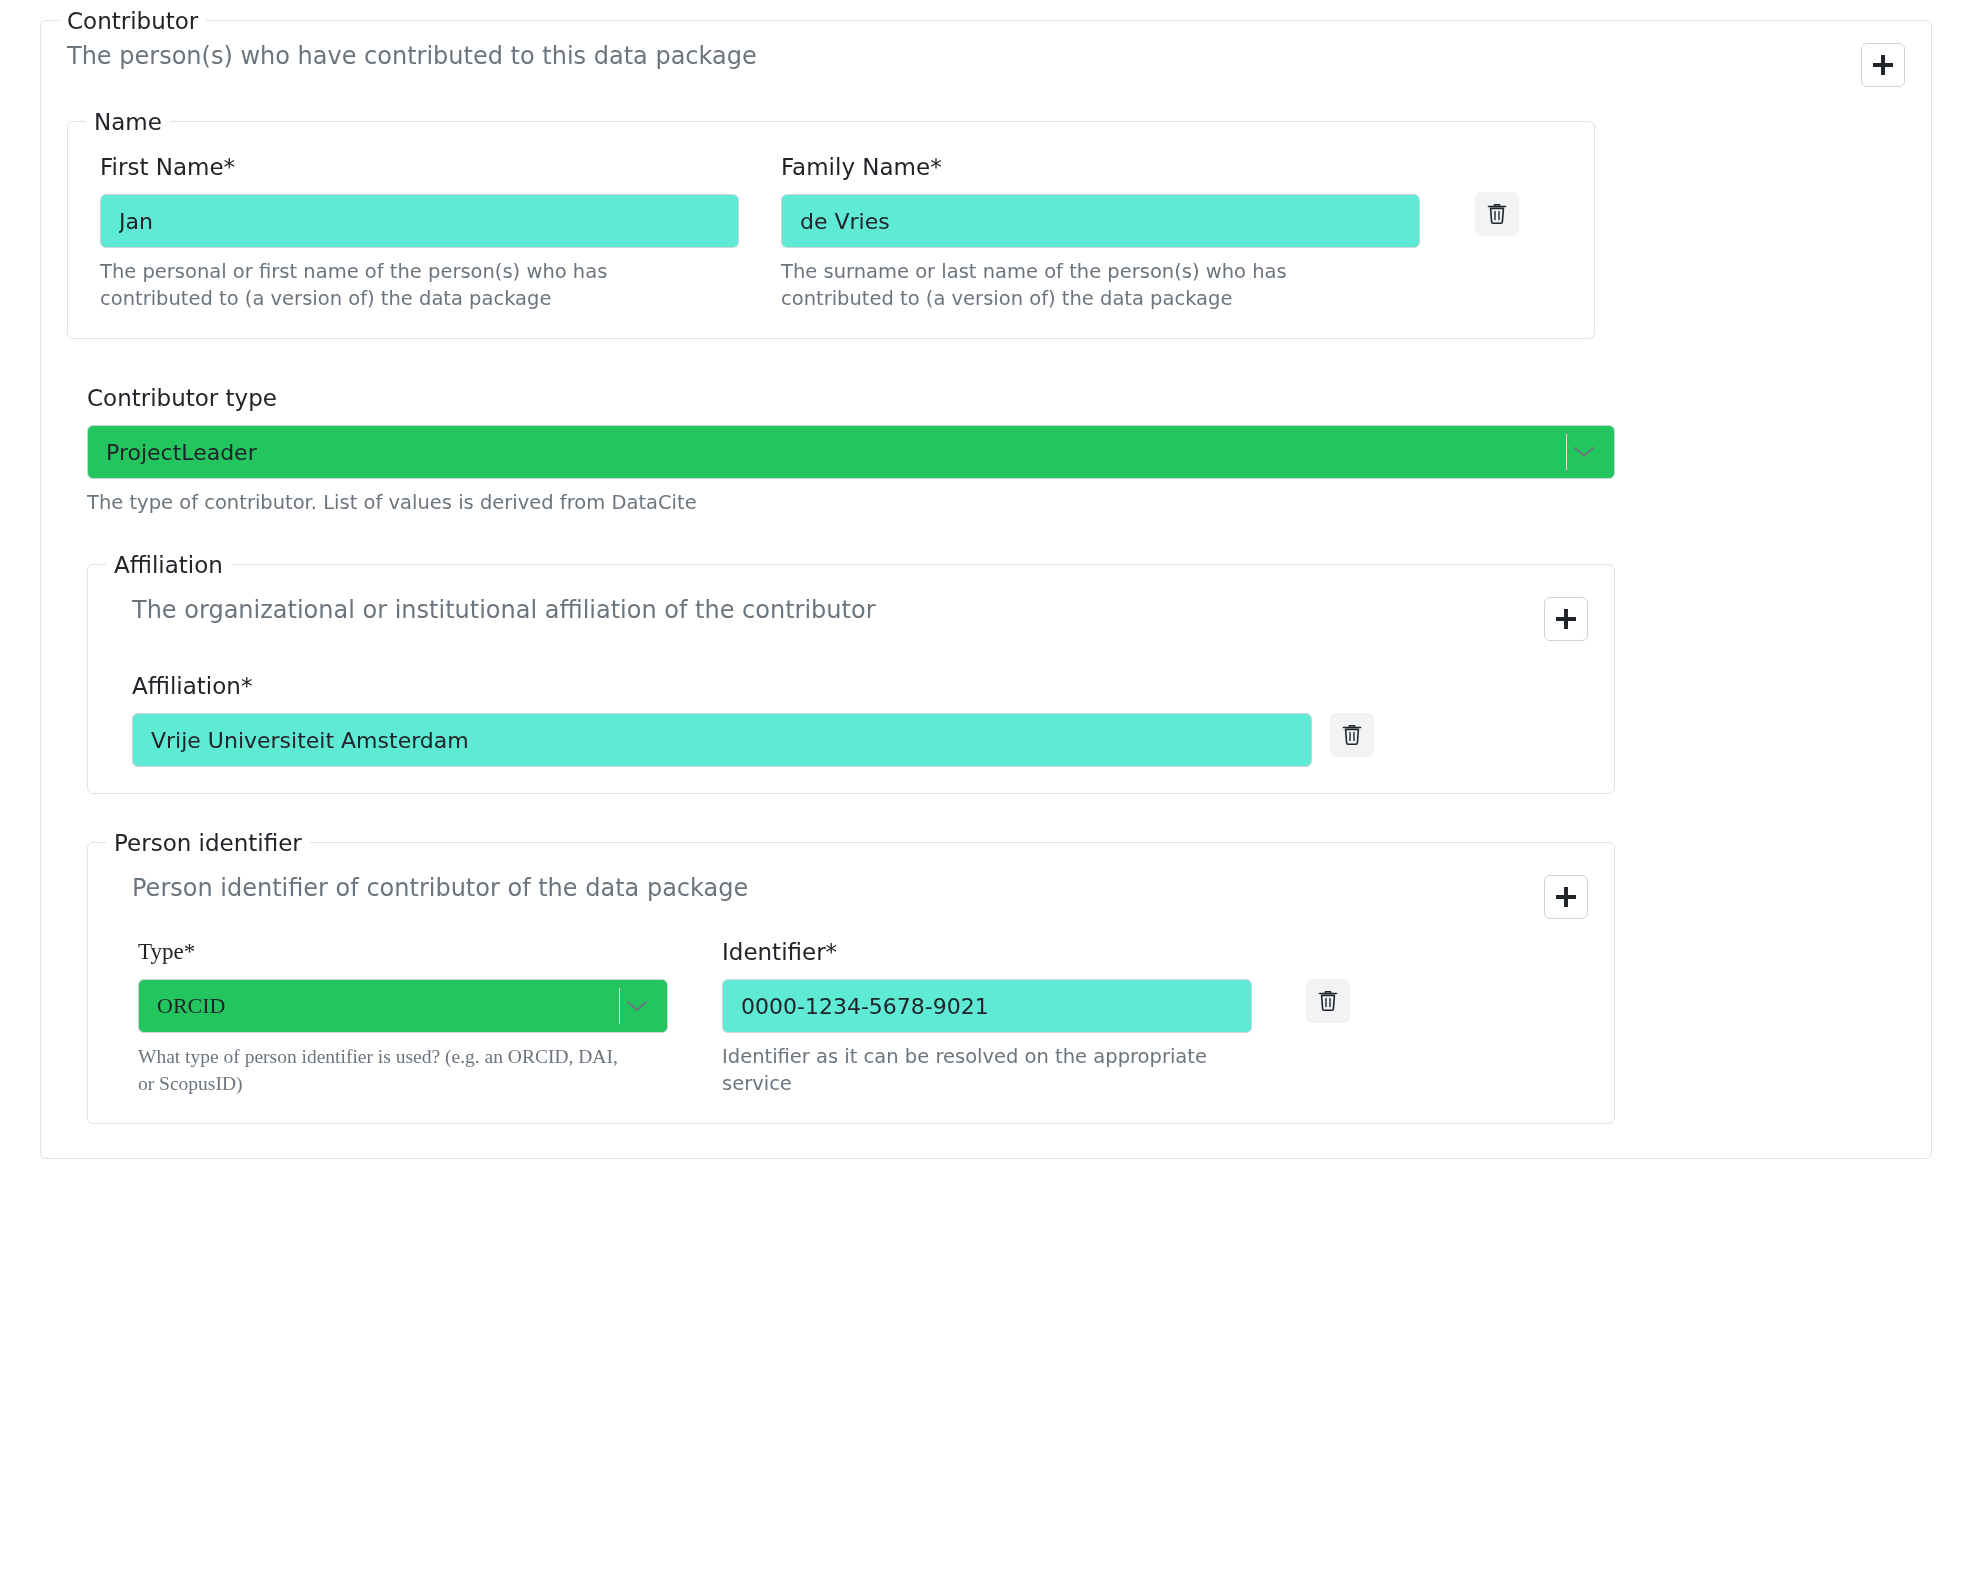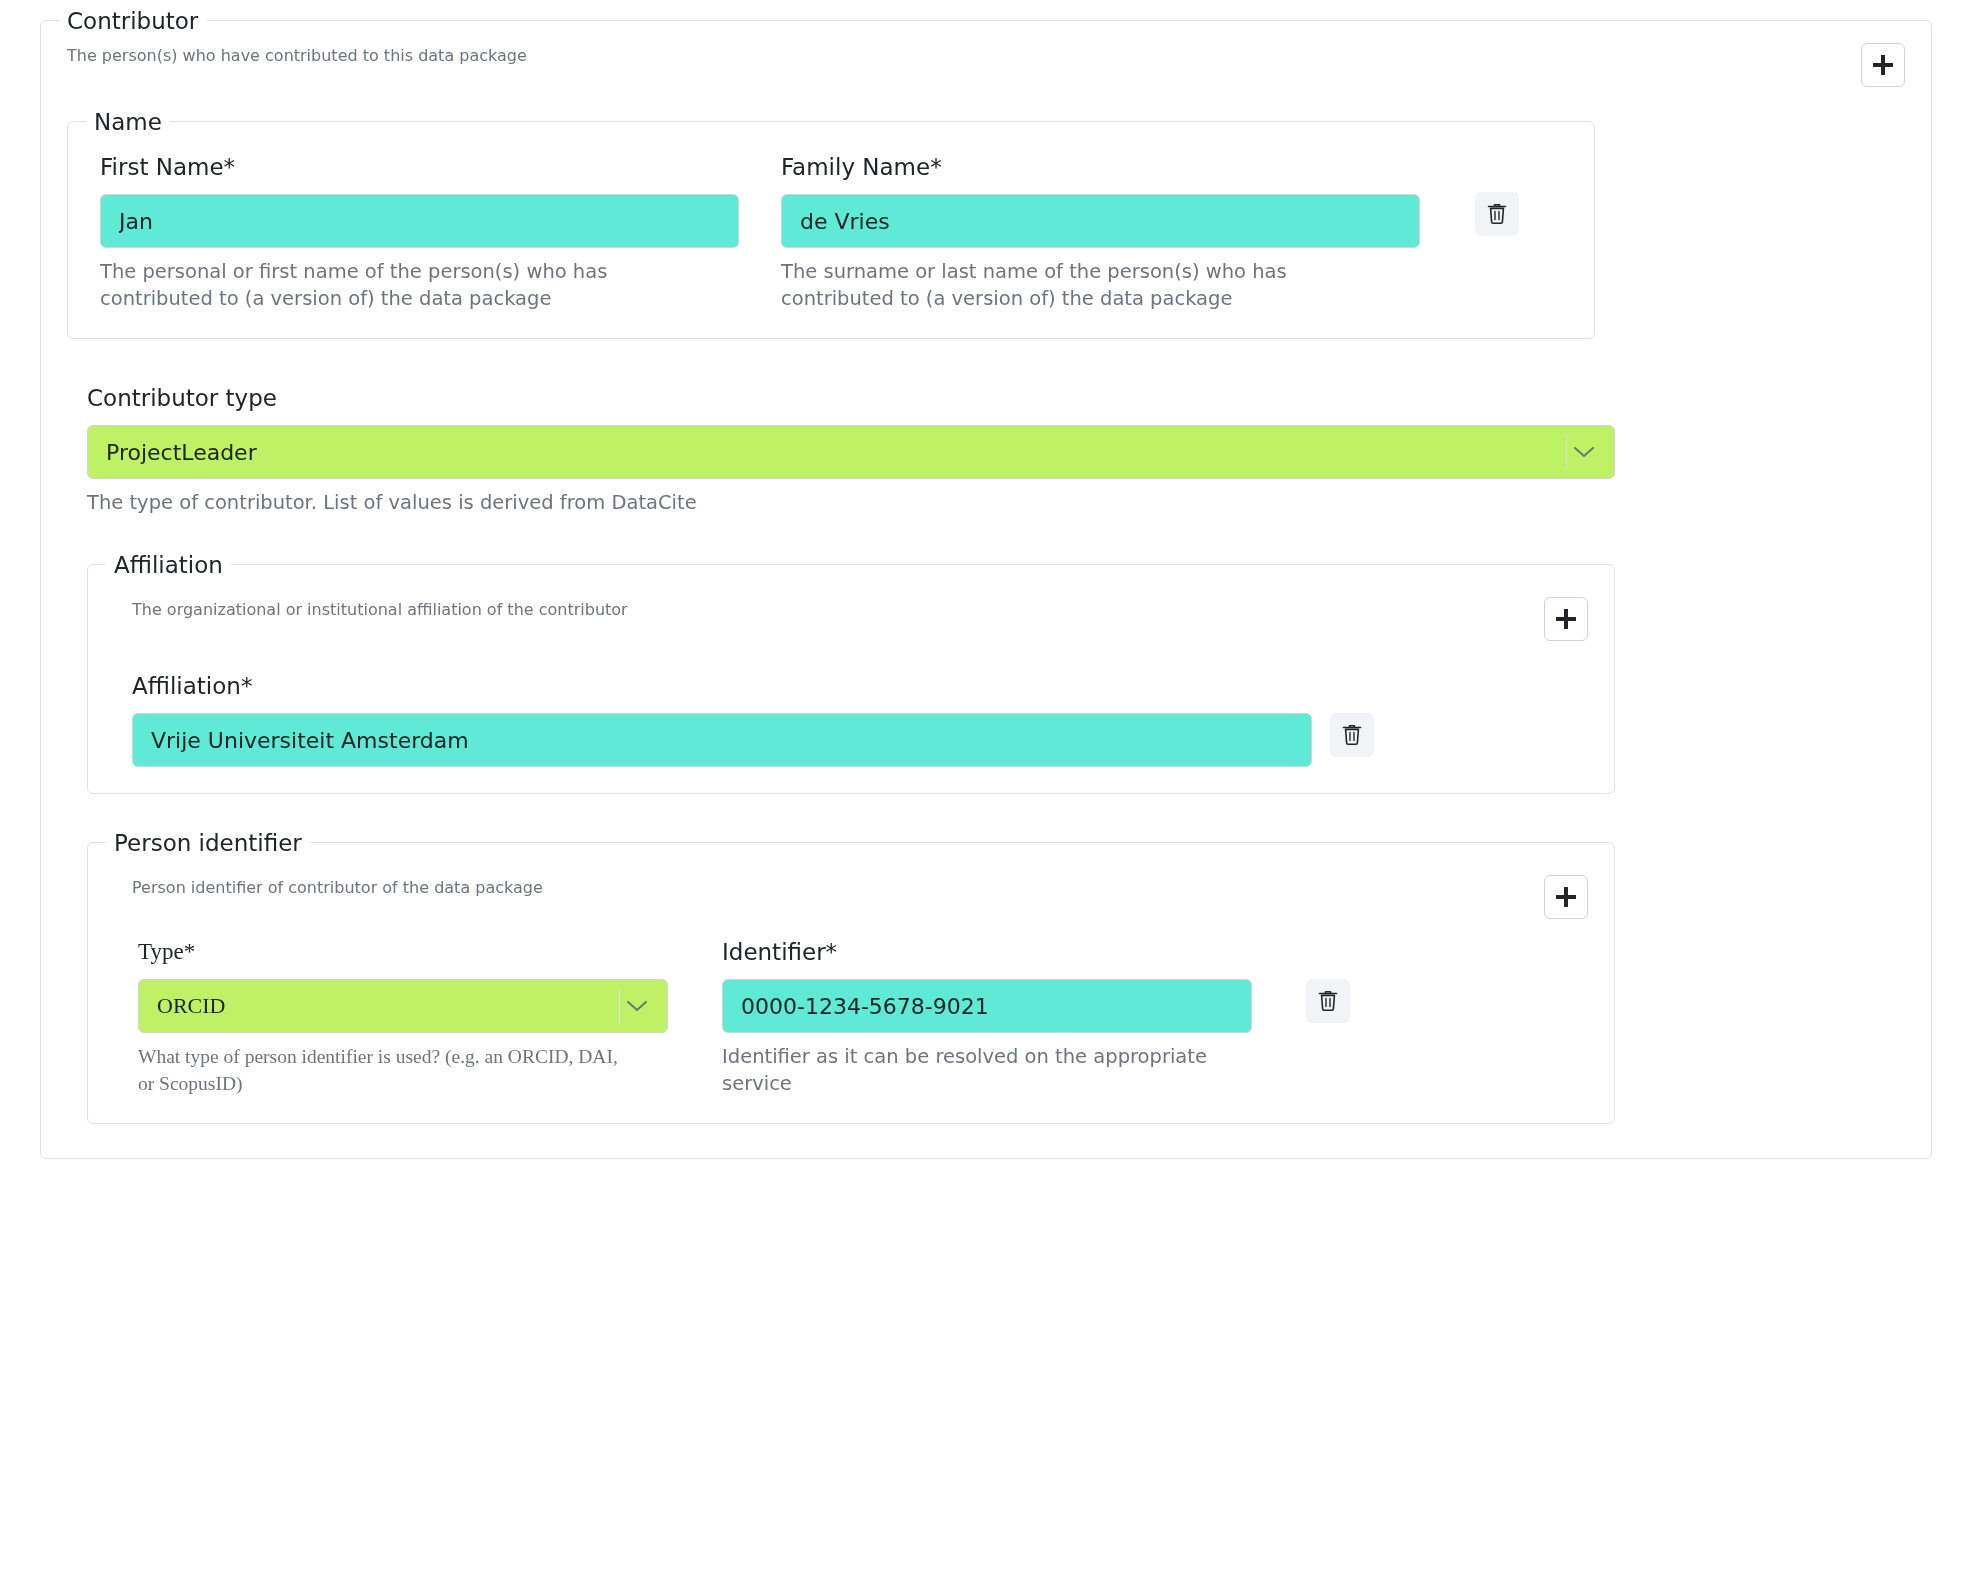--- a/index.html
+++ b/index.html
@@ -40,21 +40,21 @@
     white-space: nowrap;
   }
 
   .outer-box {
     margin-top: 12px;
     padding: 22px 26px 34px 26px;
   }
 
   .help {
     color: #6c757d;
-    font-size: 16px;
+    font-size: 24px;
     line-height: 26px;
   }
 
   .row-head {
     display: flex;
     align-items: flex-start;
     justify-content: space-between;
   }
 
   
@@ -123,21 +123,21 @@
   .select-wrap {
     position: relative;
     width: 100%;
     height: 54px;
   }
   .select-box {
     width: 100%;
     height: 54px;
     border: 1px solid #ced4da;
     border-radius: 6px;
-    background: #bef264;
+    background: #22c55e;
     font-size: 22px;
     color: #212529;
     padding: 0 70px 0 18px;
     box-sizing: border-box;
     display: flex;
     align-items: center;
     cursor: pointer;
   }
   .select-divider {
     position: absolute;

